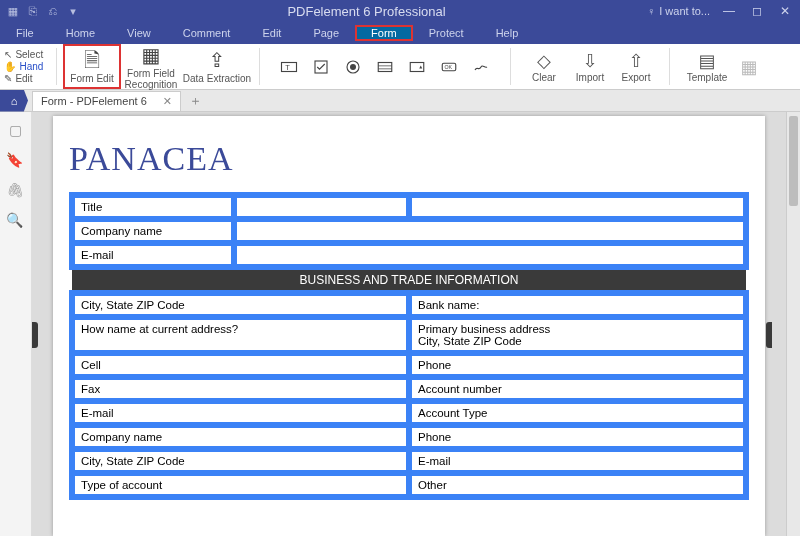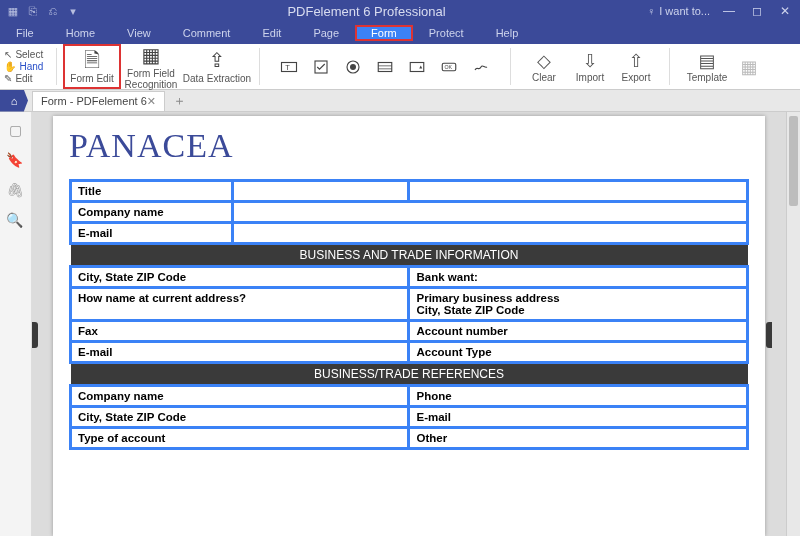--- a/index.html
+++ b/index.html
@@ -10,21 +10,21 @@
 .titlebar .left-icons { display: flex; gap: 6px; padding: 0 6px; }
 .titlebar .left-icons span { width: 14px; height: 14px; display: inline-flex; align-items: center; justify-content: center; opacity: .85; }
 .titlebar .title { flex: 1; text-align: center; font-size: 13px; color: #d8dcf0; }
 .titlebar .right { display: flex; align-items: center; gap: 10px; padding-right: 6px; }
 .titlebar .wantto { display: flex; align-items: center; gap: 4px; font-size: 11px; }
 .titlebar .win-btn { width: 18px; text-align: center; font-size: 12px; }
 
 
 .menubar { height: 22px; background: #3b4a99; display: flex; align-items: center; }
 .menubar .tab { padding: 0 16px; display: flex; align-items: center; color: #cdd3ec; font-size: 11px; cursor: pointer; }
-.menubar .tab.active { background: #3b82f6; color: #fff; }
+.menubar .tab.active { background: #0369a1; color: #fff; }
 .menubar .tab.highlighted { border: 2px solid #d33; padding: 0 14px; }
 
 
 .ribbon { height: 46px; background: #fff; border-bottom: 1px solid #ccc; display: flex; }
 .ribbon .tool-col { width: 50px; display: flex; flex-direction: column; justify-content: center; gap: 1px; padding-left: 4px; }
 .ribbon .tool-col .sm { display: flex; align-items: center; gap: 3px; font-size: 10px; color: #555; }
 .ribbon .tool-col .sm.active { color: #2a50c8; }
 .ribbon .sep { width: 1px; background: #ddd; margin: 4px 6px; }
 .ribbon .big { width: 60px; display: flex; flex-direction: column; align-items: center; justify-content: center; gap: 2px; font-size: 10px; color: #555; text-align: center; line-height: 1.1; }
 .ribbon .big.highlighted { border: 2px solid #d33; width: 58px; }
@@ -32,38 +32,38 @@
 .ribbon .mid-icons { display: flex; align-items: center; gap: 10px; padding: 0 12px; }
 .ribbon .mid-icons .mi { width: 22px; height: 22px; display: flex; align-items: center; justify-content: center; font-size: 16px; color: #444; border: 1px solid transparent; }
 .ribbon .mid-icons .mi svg { width: 18px; height: 18px; }
 .ribbon .rgrp { display: flex; gap: 8px; padding: 0 8px; }
 .ribbon .rgrp .rb { display: flex; flex-direction: column; align-items: center; justify-content: center; font-size: 10px; color: #555; width: 38px; }
 .ribbon .rgrp .rb .icn { font-size: 18px; }
 
 
 .doctabs { height: 22px; background: #e8e8e8; display: flex; align-items: center; border-bottom: 1px solid #ccc; }
 .doctabs .home-icn { width: 28px; height: 22px; background: #3b4a99; color: #fff; display: flex; align-items: center; justify-content: center; clip-path: polygon(0 0, 85% 0, 100% 50%, 85% 100%, 0 100%); }
-.doctabs .dtab { background: #fff; height: 20px; display: flex; align-items: center; padding: 0 8px; font-size: 11px; color: #444; border: 1px solid #ccc; border-bottom: none; margin-left: 4px; gap: 0; }
+.doctabs .dtab { background: #fff; height: 20px; display: flex; align-items: center; padding: 0 8px; font-size: 11px; color: #444; border: 1px solid #ccc; border-bottom: none; margin-left: 4px; gap: 16px; }
 .doctabs .dtab .x { color: #888; }
 .doctabs .plus { margin-left: 8px; color: #888; font-size: 13px; }
 
 
 .workspace { display: flex; height: calc(536px - 22px - 22px - 46px - 22px); }
 .side { width: 32px; background: #f4f4f4; border-right: 1px solid #ddd; display: flex; flex-direction: column; align-items: center; gap: 14px; padding-top: 10px; color: #999; }
 .side .sicn { font-size: 14px; }
 .doc-area { flex: 1; background: #dcdcdc; position: relative; overflow: hidden; display: flex; justify-content: center; padding-top: 4px; }
-.page { width: 712px; background: #fff; box-shadow: 0 0 4px rgba(0,0,0,.3); padding: 11px 16px; }
+.page { width: 712px; background: #fff; box-shadow: 0 0 4px rgba(0,0,0,.3); padding: 24px 16px; }
 .scrollbar { width: 14px; background: #e8e8e8; border-left: 1px solid #ccc; position: relative; }
 .scrollbar .thumb { position: absolute; left: 2px; right: 2px; top: 4px; height: 90px; background: #bdbdbd; border-radius: 2px; }
 
 
 .brand { font-family: Georgia, serif; font-size: 34px; color: #3b4a99; letter-spacing: 1px; margin-bottom: 14px; }
 table.frm { width: 100%; border-collapse: collapse; font-size: 11.5px; }
 table.frm th.sec { background: #3a3a3a; color: #fff; text-align: center; padding: 3px 0; font-weight: normal; font-size: 12px; }
-table.frm td { border: 3px solid #3b82f6; padding: 3px 6px; vertical-align: top; font-weight: bold; }
+table.frm td { border: 6px solid #3b82f6; padding: 3px 6px; vertical-align: top; }
 table.frm td.lbl { width: 24%; }
 table.frm td.val { width: 26%; }
 table.frm td.half-l { width: 50%; }
 table.frm td.half-r { width: 50%; }
 
 
 .edge-handle { position: absolute; background: #3a3a3a; width: 6px; height: 26px; }
 .edge-handle.left { left: 0; top: 210px; border-radius: 0 3px 3px 0; }
 .edge-handle.right { right: 14px; top: 210px; border-radius: 3px 0 0 3px; }
 </style>
@@ -236,39 +236,40 @@
         <tr>
               <td class="lbl">E-mail</td>
               <td colspan="3"></td>
             </tr>
 
         <tr>
               <th class="sec" colspan="4">BUSINESS AND TRADE INFORMATION</th>
             </tr>
         <tr>
           <td class="half-l" colspan="2">City, State ZIP Code</td>
-          <td class="half-r" colspan="2">Bank want:</td>
+          <td class="half-r" colspan="2">Bank name:</td>
         </tr>
         <tr>
           <td class="half-l" colspan="2">How name at current address?</td>
           <td class="half-r" colspan="2" style="white-space:pre-line">Primary business address
 City, State ZIP Code</td>
         </tr>
         <tr>
+          <td class="half-l" colspan="2">Cell</td>
+          <td class="half-r" colspan="2">Phone</td>
+        </tr>
+        <tr>
           <td class="half-l" colspan="2">Fax</td>
           <td class="half-r" colspan="2">Account number</td>
         </tr>
         <tr>
           <td class="half-l" colspan="2">E-mail</td>
           <td class="half-r" colspan="2">Account Type</td>
         </tr>
 
-        <tr>
-              <th class="sec" colspan="4">BUSINESS/TRADE REFERENCES</th>
-            </tr>
         <tr>
           <td class="half-l" colspan="2">Company name</td>
           <td class="half-r" colspan="2">Phone</td>
         </tr>
         <tr>
           <td class="half-l" colspan="2">City, State ZIP Code</td>
           <td class="half-r" colspan="2">E-mail</td>
         </tr>
         <tr>
           <td class="half-l" colspan="2">Type of account</td>

